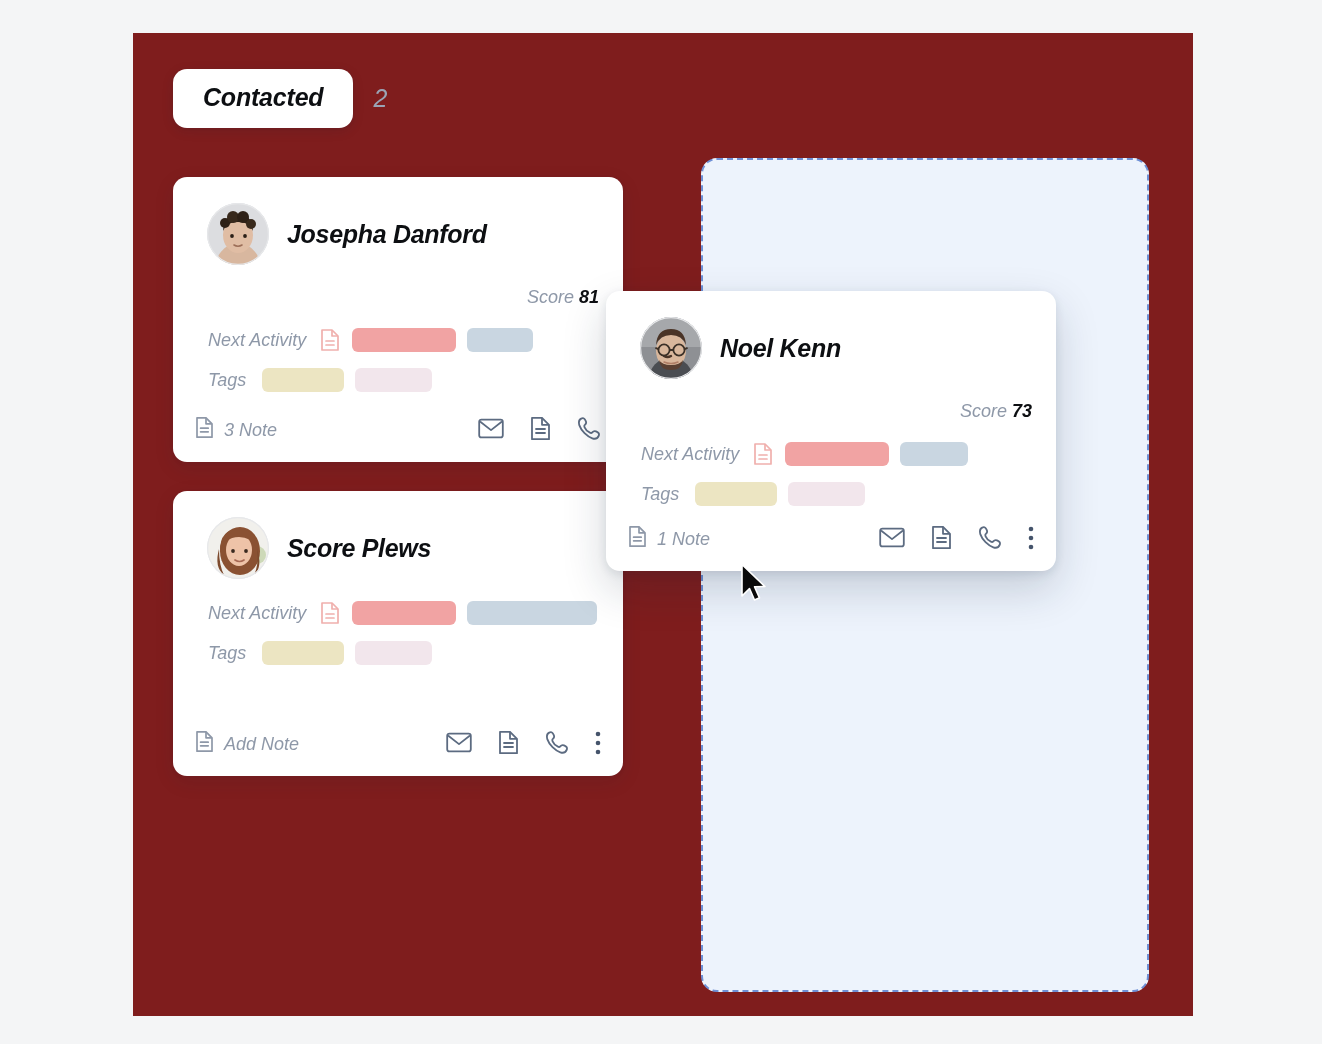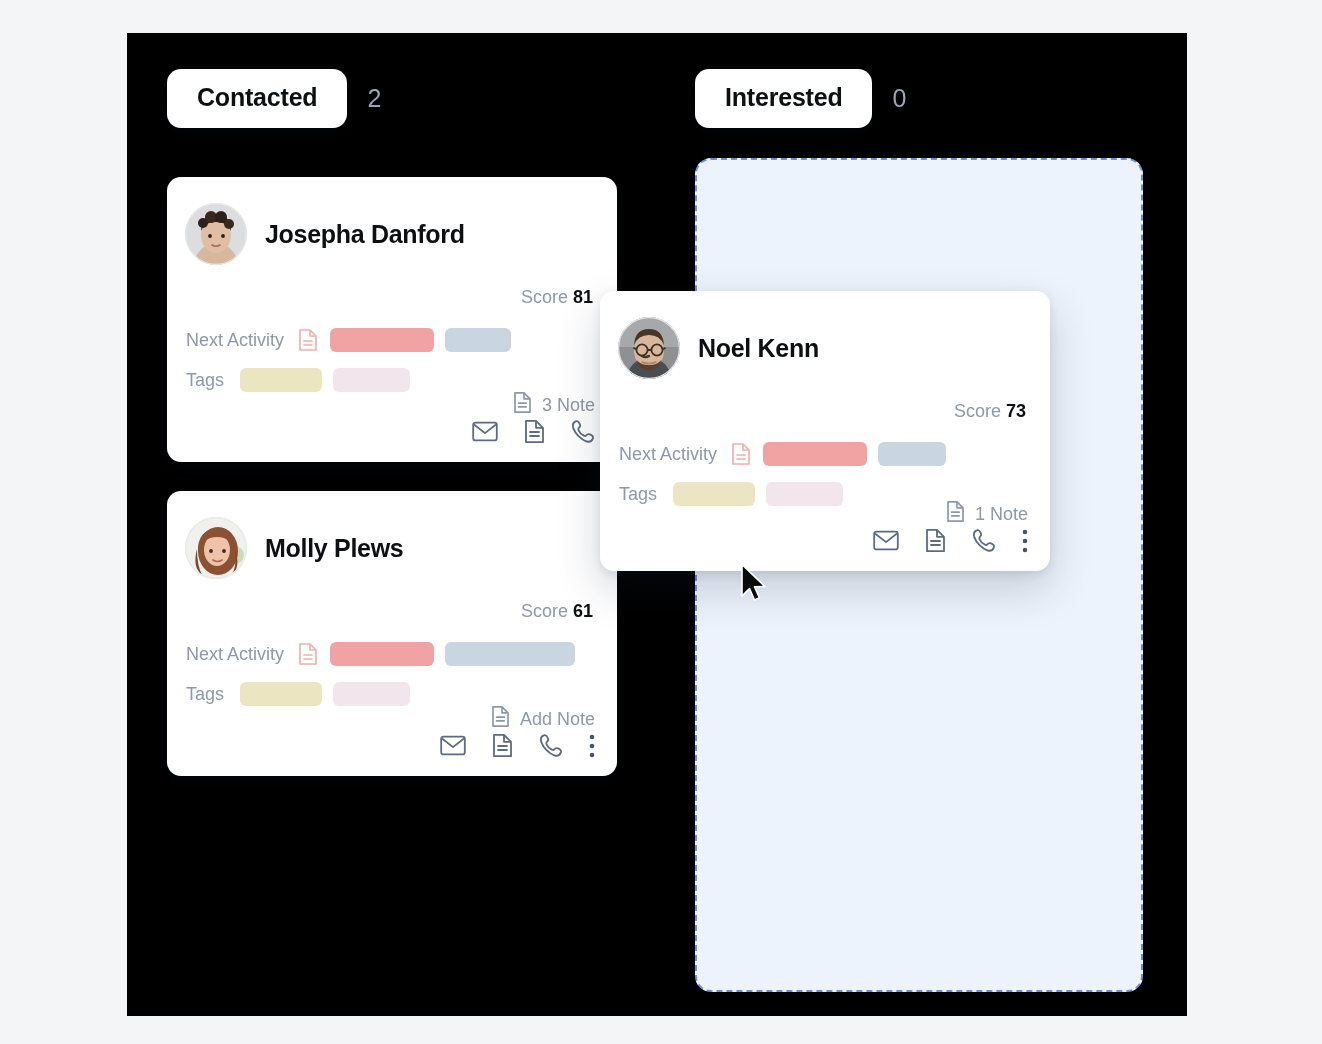--- a/index.html
+++ b/index.html
@@ -11,25 +11,26 @@
     height: 1044px;
     background: #f4f5f6;
     font-family: "Liberation Sans", sans-serif;
     overflow: hidden;
     position: relative;
   }
 
   
   #board-panel {
     position: absolute;
-    left: 127px;
+    left: 133px;
     top: 33px;
     width: 1060px;
     height: 983px;
-    background: #000000;
+    background: #7f1d1d;
+    font-style: italic;
   }
 
   
   .column {
     position: absolute;
     top: 0;
   }
   #column-contacted { left: 40px;  width: 470px; }
   #column-interested { left: 568px; width: 470px; }
 
@@ -60,21 +61,21 @@
     font-weight: normal;
     line-height: 1;
   }
 
   
   .lead-card {
     position: absolute;
     background: #ffffff;
     border-radius: 14px;
     box-sizing: border-box;
-    padding: 26px 24px 18px 18px;
+    padding: 26px 24px 18px 34px;
     box-shadow: 0 6px 20px rgba(23, 35, 60, 0.10),
                 0 1px 4px rgba(23, 35, 60, 0.07);
   }
   .lead-card.floating {
     box-shadow: 0 18px 44px rgba(23, 35, 60, 0.19),
                 0 3px 10px rgba(23, 35, 60, 0.10);
     z-index: 40;
   }
 
   
@@ -146,23 +147,22 @@
   .bar-tag-2 { background: #f2e6ec; }
 
   .meta-row.tags .meta-label { margin-right: 16px; }
 
   .card-foot {
     position: absolute;
     left: 22px;
     right: 22px;
     bottom: 18px;
     display: flex;
-    align-items: flex-end;
+    align-items: flex-start;
     justify-content: space-between;
-    flex-direction: column;
   }
   .note-link {
     display: flex;
     align-items: center;
     gap: 10px;
     font-size: 18px;
     color: #8e98a8;
   }
   .foot-actions {
     display: flex;
@@ -206,26 +206,20 @@
 
 <div id="board-panel">
 
   <div class="column" id="column-contacted">
     <div class="column-header">
       <div class="column-pill">Contacted</div>
       <div class="column-count">2</div>
     </div>
   </div>
 
-  <div class="column" id="column-interested">
-    <div class="column-header">
-      <div class="column-pill">Interested</div>
-      <div class="column-count">0</div>
-    </div>
-  </div>
 
   <div id="drop-zone"></div>
 
   <div class="lead-card" id="card-josepha">
     <div class="card-head">
       <div class="avatar">
         <svg viewBox="0 0 62 62" xmlns="http://www.w3.org/2000/svg">
           <defs>
             <clipPath id="clipA">
                 <circle cx="31" cy="31" r="31"></circle>
@@ -325,27 +319,23 @@
             <path d="M13 36 q-1 -24 19 -24 q20 0 19 24 q-4 -16 -19 -16 q-15 0 -19 16z" fill="#8a5132"></path>
             <path d="M12 32 q0 16 5 26 q-10 -8 -5 -26z" fill="#7d4a2d"></path>
             <path d="M50 32 q2 16 -3 26 q9 -8 3 -26z" fill="#7d4a2d"></path>
             <circle cx="26" cy="34" r="1.9" fill="#3a2a20"></circle>
             <circle cx="39" cy="34" r="1.9" fill="#3a2a20"></circle>
             <path d="M28 43 q4.5 3 9 0" stroke="#a96a55" stroke-width="1.7" fill="none" stroke-linecap="round"></path>
           </g>
           <circle cx="31" cy="31" r="30.5" fill="none" stroke="#e7e8ea" stroke-width="1.4"></circle>
         </svg>
       </div>
-      <div class="lead-name">Molly Plews</div>
-    </div>
-
-    <div class="score-row">
-      <span>Score</span>
-      <span class="score-value">61</span>
-    </div>
+      <div class="lead-name">Score Plews</div>
+    </div>
+
 
     <div class="meta-row">
       <span class="meta-label">Next Activity</span>
       <span class="doc-mini">
         <svg width="20" height="24" viewBox="0 0 20 24" xmlns="http://www.w3.org/2000/svg">
           <path d="M2 2h10l6 6v14H2z" fill="none" stroke="#f0b0ad" stroke-width="1.7" stroke-linejoin="round"></path>
           <path d="M12 2v6h6" fill="none" stroke="#f0b0ad" stroke-width="1.7" stroke-linejoin="round"></path>
           <path d="M6 13h8M6 17h8" stroke="#f0b0ad" stroke-width="1.7" stroke-linecap="round"></path>
         </svg>
       </span>

